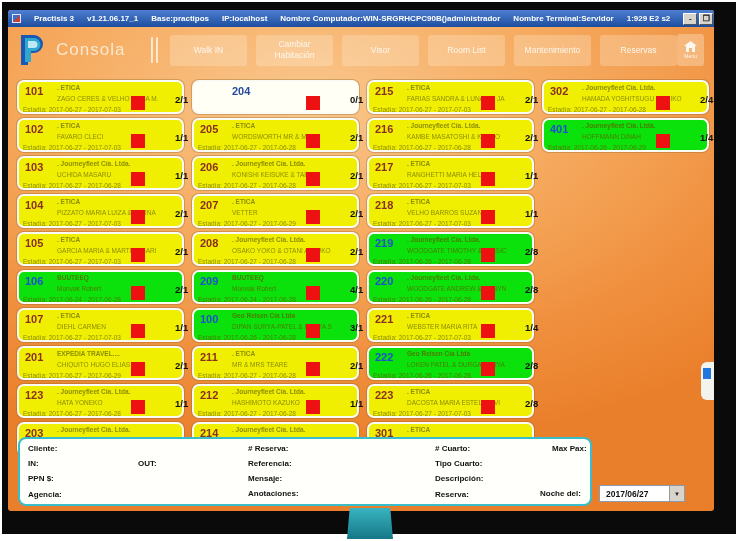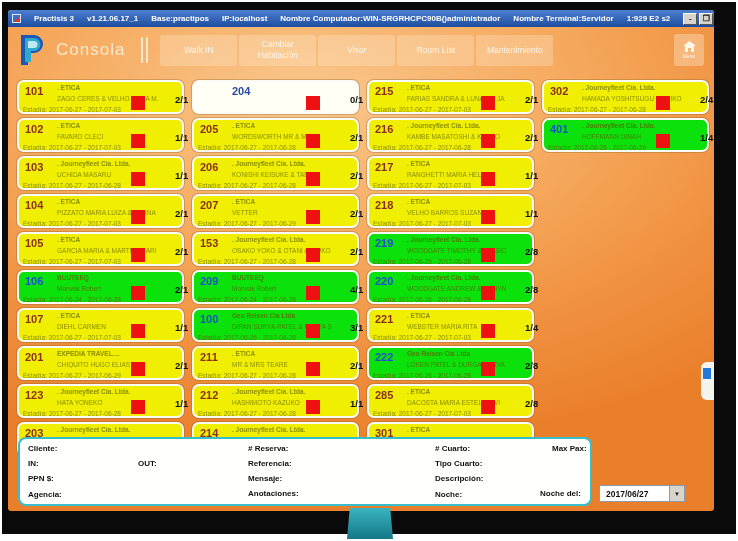--- a/index.html
+++ b/index.html
@@ -14,24 +14,24 @@
   .titlebar{position:absolute;left:0;top:0;width:100%;height:17px;display:flex;align-items:center;
             background:linear-gradient(#4f7fd0,#1d4d9e);color:#fff;font-size:8px;font-weight:bold;
             padding:0 4px;gap:13px;white-space:nowrap;}
   .tb-icon{width:9px;height:9px;flex:0 0 auto;background:linear-gradient(135deg,#3a6fd0 50%,#c94030 50%);border:1px solid #dfe8ff;}
   .tb-right{margin-left:auto;display:flex;gap:2px;}
   .winbtn{width:14px;height:12px;background:#d8d4cc;border:1px solid #fff;border-right-color:#555;border-bottom-color:#555;
           font-size:8px;line-height:9px;text-align:center;color:#111;font-weight:bold;}
   
   .navbar{position:absolute;left:0;top:17px;width:100%;height:46px;display:flex;align-items:center;padding:0 10px;}
   .logo{width:30px;height:34px;flex:0 0 auto;margin-right:8px;}
-  .brand{font-size:17px;color:#f8e8d0;letter-spacing:1px;margin-right:16px;}
+  .brand{font-size:17px;color:#f8e8d0;letter-spacing:1px;margin-right:26px;}
   .nav-div{width:2px;height:26px;background:rgba(255,246,232,.8);margin-right:3px;border-radius:1px;}
   .nav-div.last{margin-right:12px;}
-  .navbtns{display:flex;gap:2px;}
+  .navbtns{display:flex;gap:9px;}
   .navbtn{width:77px;height:31px;background:rgba(255,240,220,.28);border-radius:3px;color:#fdf7ee;
           font-size:8.5px;display:flex;align-items:center;justify-content:center;text-align:center;
           line-height:1.25;padding:1px 4px;cursor:pointer;}
   .homebtn{margin-left:auto;width:30px;height:32px;background:rgba(255,240,220,.35);border-radius:3px;
            display:flex;flex-direction:column;align-items:center;justify-content:center;color:#fdf7ee;cursor:pointer;}
   .homebtn .lbl{font-size:5px;margin-top:1px;}
   
   .board{position:absolute;left:9px;top:70px;width:692px;height:357px;display:flex;gap:8px;}
   .room-col{width:167px;display:flex;flex-direction:column;gap:4px;}
   .card{position:relative;height:34px;flex:0 0 auto;border:2px solid #fbfbf6;border-radius:7px;
@@ -94,20 +94,21 @@
       </svg>
       <span class="brand">Consola</span>
       <span class="nav-div"></span>
       <span class="nav-div last"></span>
       <div class="navbtns">
           <div class="navbtn">Walk IN</div>
           <div class="navbtn">Cambiar Habitación</div>
           <div class="navbtn">Visor</div>
           <div class="navbtn">Room List</div>
           <div class="navbtn">Mantenimiento</div>
+          <div class="navbtn">Reservas</div>
         </div>
       <div class="homebtn">
         <svg width="13" height="11" viewBox="0 0 13 11">
           <path d="M6.5 0 L13 5 H11 V11 H8 V7 H5 V11 H2 V5 H0 Z" fill="#fdf7ee"></path>
         </svg>
         <span class="lbl">Menu</span>
       </div>
     </div>
 
     <div class="board">
@@ -217,21 +218,21 @@
           </div>
           <div class="card yellow">
             <span class="rno">207</span>
             <span class="agency">. ETICA</span>
             <span class="guest">VETTER</span>
             <span class="stay">Estadía: 2017-06-27 - 2017-06-29</span>
             <span class="flag"></span>
             <span class="count">2/1</span>
           </div>
           <div class="card yellow">
-            <span class="rno">153</span>
+            <span class="rno">208</span>
             <span class="agency">. Journeyfleet Cía. Ltda.</span>
             <span class="guest">OSAKO YOKO &amp; OTANI ATSUKO</span>
             <span class="stay">Estadía: 2017-06-27 - 2017-06-28</span>
             <span class="flag"></span>
             <span class="count">2/1</span>
           </div>
           <div class="card green">
             <span class="rno">209</span>
             <span class="agency">BUUTEEQ</span>
             <span class="guest">Monvak Robert</span>
@@ -331,21 +332,21 @@
           </div>
           <div class="card green">
             <span class="rno">222</span>
             <span class="agency">Geo Reisen Cía Ltda</span>
             <span class="guest">LOKEN PATEL &amp; DURGA SURYA</span>
             <span class="stay">Estadía: 2017-06-26 - 2017-06-28</span>
             <span class="flag"></span>
             <span class="count">2/8</span>
           </div>
           <div class="card yellow">
-            <span class="rno">285</span>
+            <span class="rno">223</span>
             <span class="agency">. ETICA</span>
             <span class="guest">DACOSTA MARIA ESTELA &amp; VI</span>
             <span class="stay">Estadía: 2017-06-27 - 2017-07-03</span>
             <span class="flag"></span>
             <span class="count">2/8</span>
           </div>
           <div class="card yellow">
             <span class="rno">301</span>
             <span class="agency">. ETICA</span>
             <span class="guest">SANTOS ANA RITA &amp; PINTO LAU</span>
@@ -380,21 +381,21 @@
       <span class="fl" style="left:118px;top:20px">OUT:</span>
       <span class="fl" style="left:8px;top:35px">PPN $:</span>
       <span class="fl" style="left:8px;top:51px">Agencia:</span>
       <span class="fl" style="left:228px;top:5px"># Reserva:</span>
       <span class="fl" style="left:228px;top:20px">Referencia:</span>
       <span class="fl" style="left:228px;top:35px">Mensaje:</span>
       <span class="fl" style="left:228px;top:50px">Anotaciones:</span>
       <span class="fl" style="left:415px;top:5px"># Cuarto:</span>
       <span class="fl" style="left:415px;top:20px">Tipo Cuarto:</span>
       <span class="fl" style="left:415px;top:35px">Descripción:</span>
-      <span class="fl" style="left:415px;top:51px">Noche:</span>
+      <span class="fl" style="left:415px;top:51px">Reserva:</span>
       <span class="fl" style="left:532px;top:5px">Max Pax:</span>
       <span class="fl" style="left:520px;top:50px">Noche del:</span>
       <div class="combo">
         <span class="val">2017/06/27</span>
         <span class="arrowbox">▼</span>
       </div>
     </div>
 
     <div class="sidetab">
       <span class="blue"></span>

